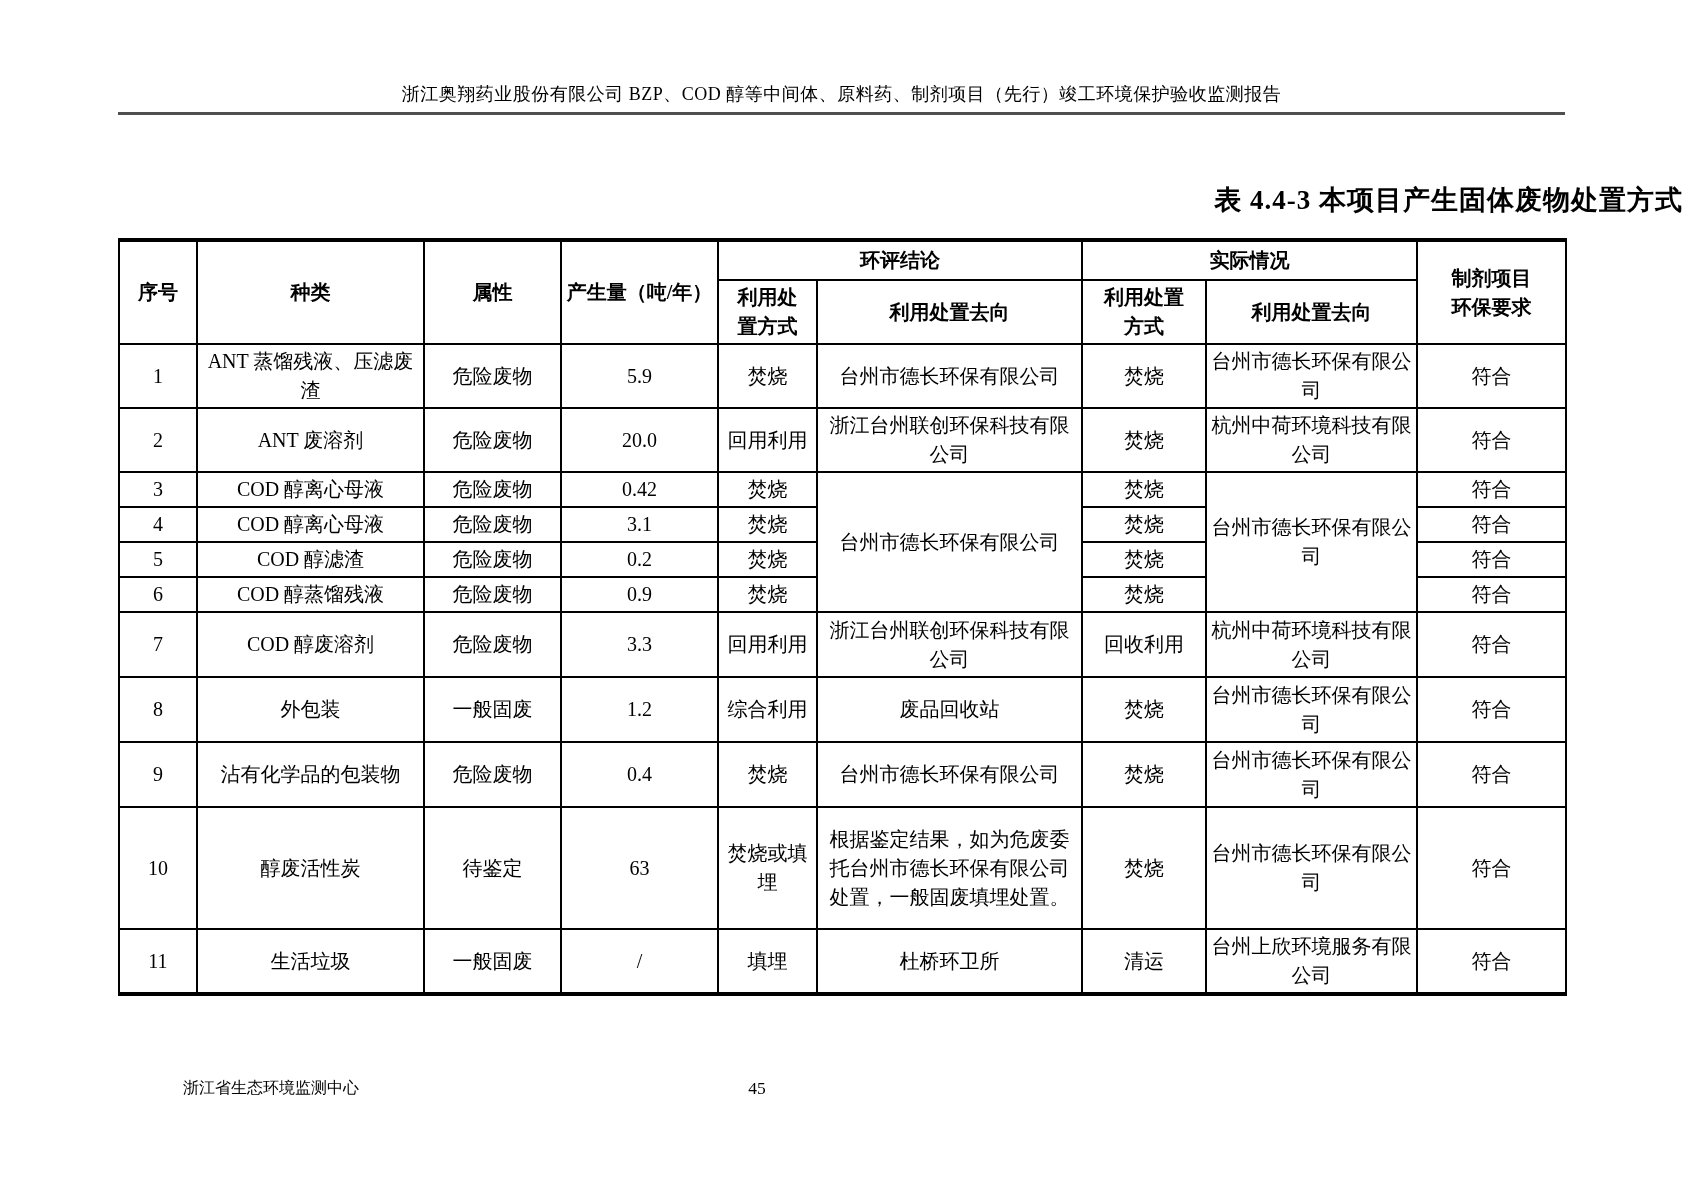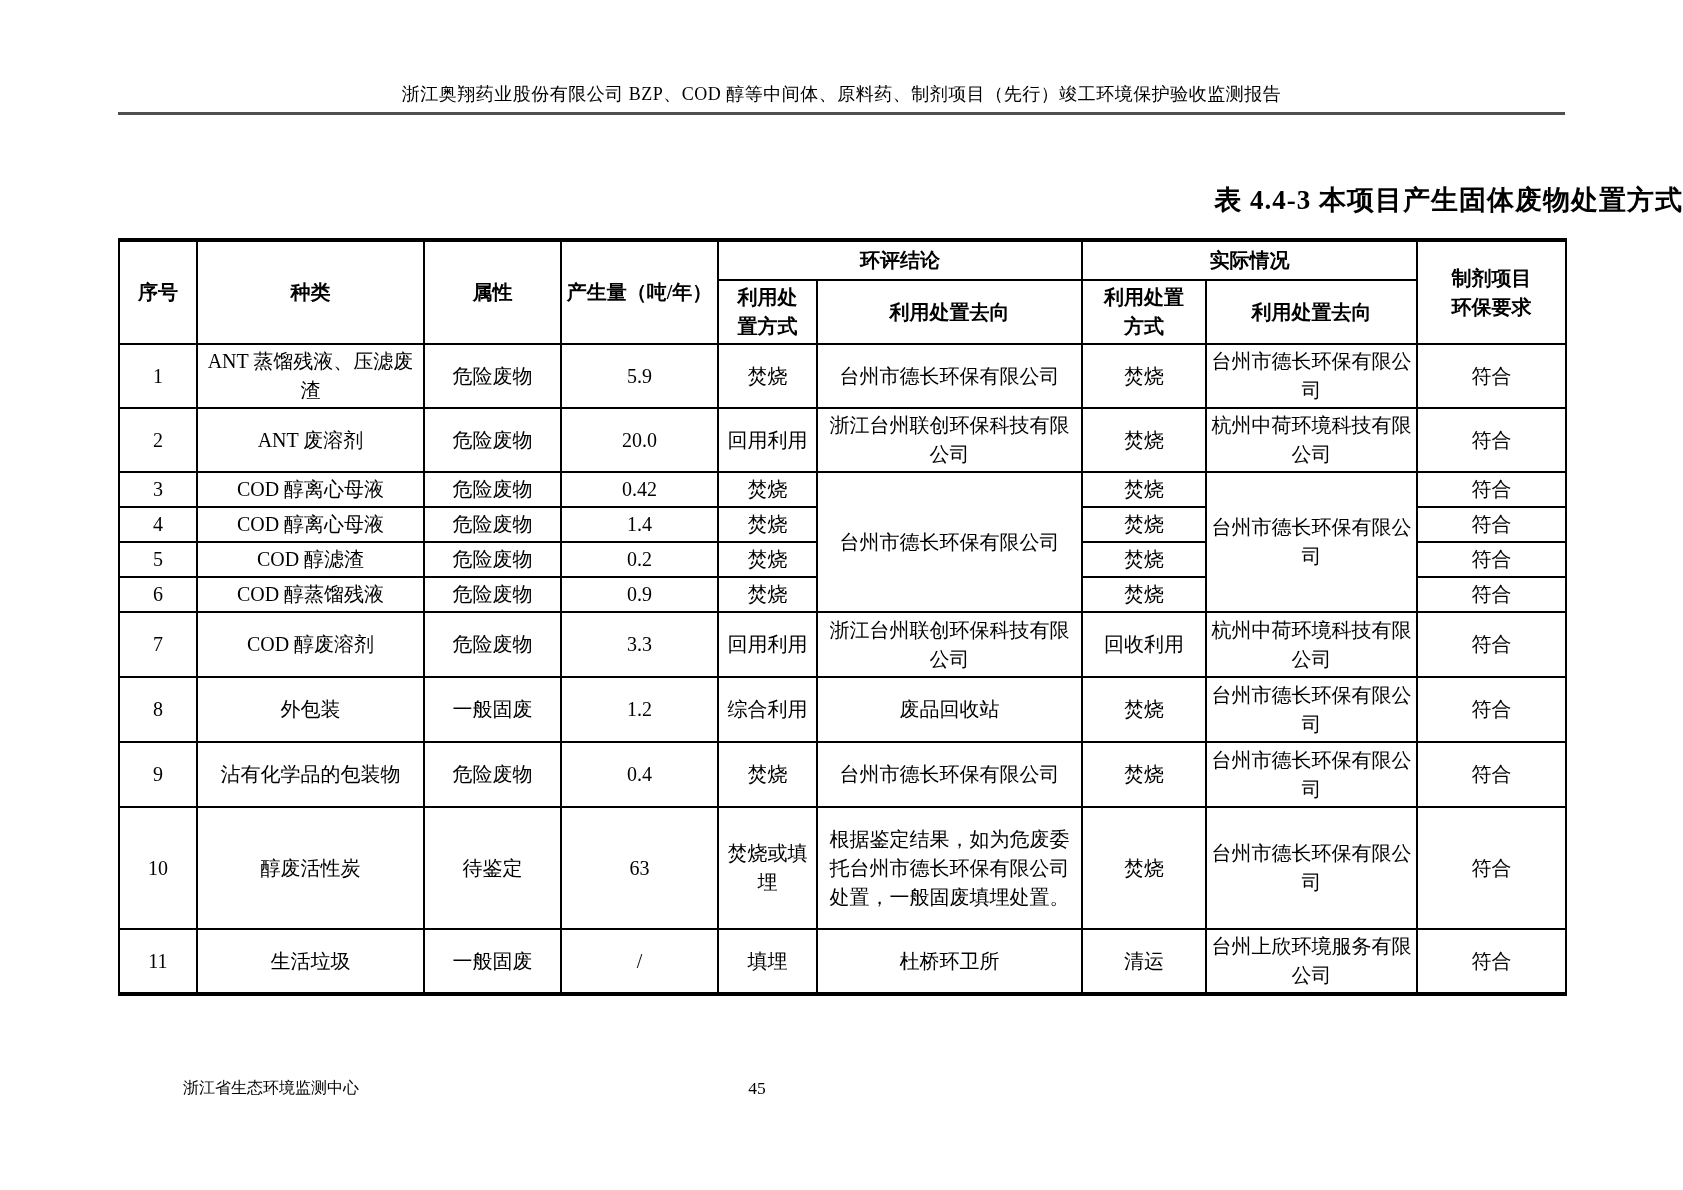--- a/index.html
+++ b/index.html
@@ -118,21 +118,21 @@
       <td>焚烧</td>
       <td rowspan="4">台州市德长环保有限公司</td>
       <td>焚烧</td>
       <td rowspan="4">台州市德长环保有限公司</td>
       <td>符合</td>
     </tr>
     <tr style="height:32px">
       <td>4</td>
       <td>COD 醇离心母液</td>
       <td>危险废物</td>
-      <td>1.4</td>
+      <td>3.1</td>
       <td>焚烧</td>
       <td>焚烧</td>
       <td>符合</td>
     </tr>
     <tr style="height:33px">
       <td>5</td>
       <td>COD 醇滤渣</td>
       <td>危险废物</td>
       <td>0.2</td>
       <td>焚烧</td>

